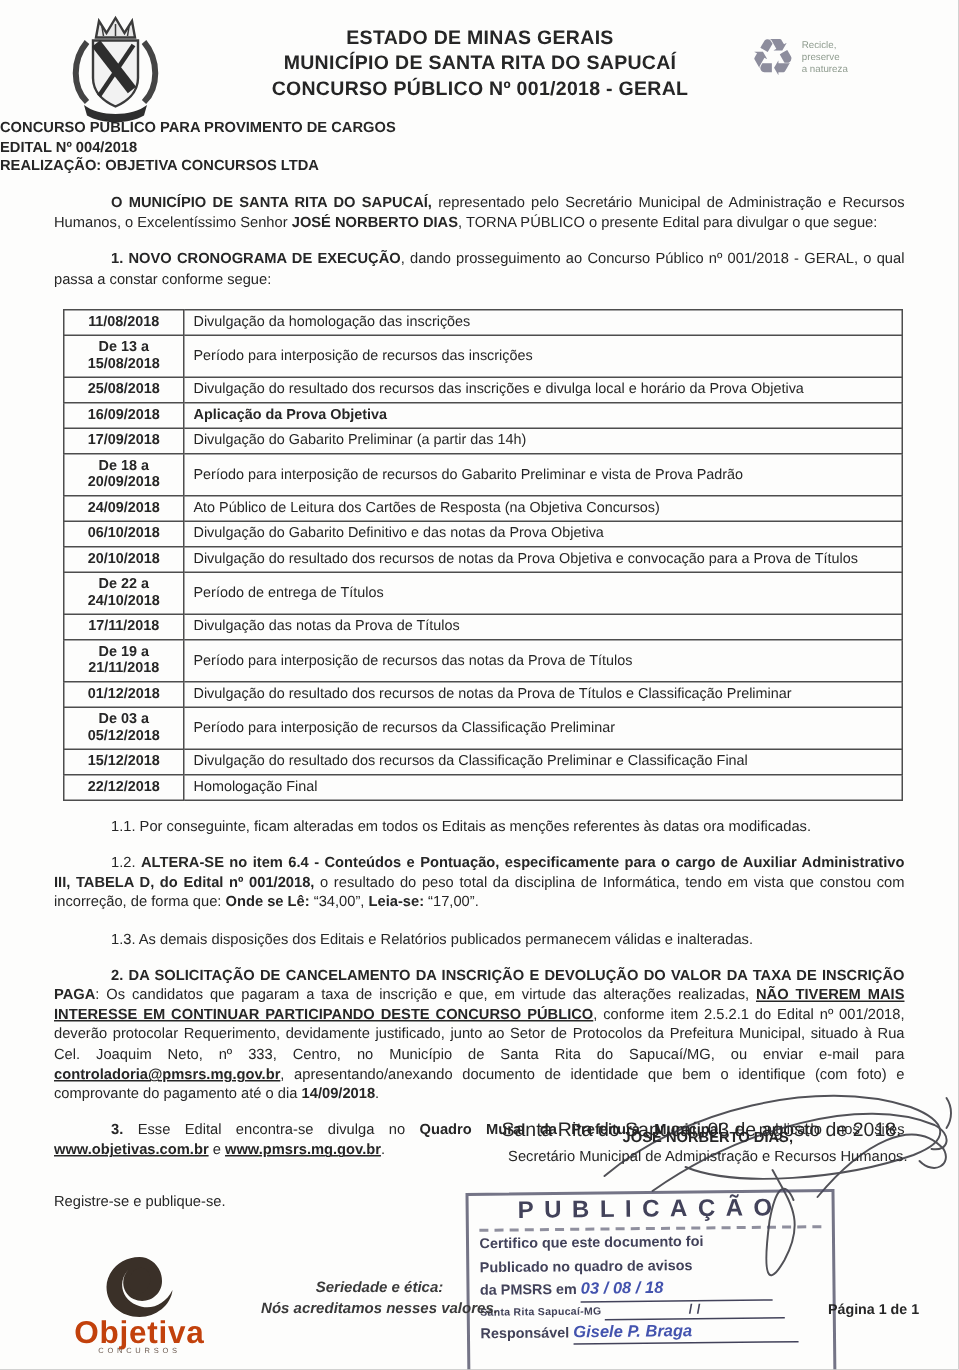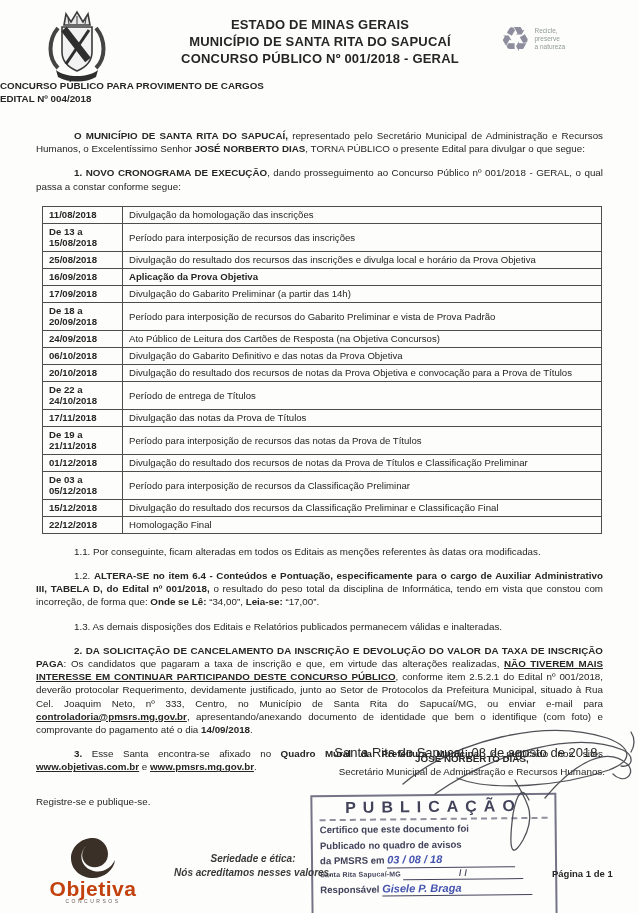--- a/index.html
+++ b/index.html
@@ -24,21 +24,21 @@
   p.doc {
     font-size:9.8px; line-height:13.2px; text-align:justify;
     text-indent:38px; margin-top:11px;
   }
   .b { font-weight:bold; }
   .u { text-decoration:underline; }
   .i { }
   
   table.schedule { border-collapse:collapse; width:560px; margin:13px 0 0 6px; }
   table.schedule td { border:1px solid #4d4d4d; font-size:9.6px; line-height:11px; padding:2.5px 6px; }
-  td.td-date { width:80px; font-weight:bold; white-space:pre-line; }
+  td.td-date { width:80px; text-align:center; font-weight:bold; white-space:pre-line; }
   td.td-desc { }
   tr.row-bold td.td-desc { font-weight:bold; }
   
   .dateline { position:absolute; top:745px; right:38px; font-size:13px; }
   .sig-block { position:absolute; top:752px; right:34px; text-align:center; }
   .sig-name { font-weight:bold; font-size:9.8px; line-height:13px; }
   .sig-role { font-size:9.8px; line-height:13px; }
   .register { position:absolute; top:796px; left:36px; font-size:9.8px; }
   
   .stamp {
@@ -96,20 +96,21 @@
         <span>Recicle,</span><br>
         <span>preserve</span><br>
         <span>a natureza</span>
       </span>
     </div>
   </div>
 
   <div class="subtitle">
     <div>CONCURSO PÚBLICO PARA PROVIMENTO DE CARGOS</div>
     <div>EDITAL Nº 004/2018</div>
+    <div>REALIZAÇÃO: OBJETIVA CONCURSOS LTDA</div>
   </div>
 
   <div class="body-block">
 
     <p class="doc">
       <span class="b">O MUNICÍPIO DE SANTA RITA DO SAPUCAÍ,</span><span> representado pelo Secretário Municipal de Administração e Recursos Humanos, o Excelentíssimo Senhor </span><span class="b">JOSÉ NORBERTO DIAS</span><span>, TORNA PÚBLICO o presente Edital para divulgar o que segue:</span>
     </p>
 
     <p class="doc">
       <span class="b">1. NOVO CRONOGRAMA DE EXECUÇÃO</span><span>, dando prosseguimento ao Concurso Público nº 001/2018 - GERAL, o qual passa a constar conforme segue:</span>
@@ -195,21 +196,21 @@
       <span>1.2. </span><span class="b">ALTERA-SE no item 6.4 - Conteúdos e Pontuação, especificamente para o cargo de Auxiliar Administrativo III, TABELA D, do Edital nº 001/2018,</span><span> o resultado do peso total da disciplina de Informática, tendo em vista que constou com incorreção, de forma que: </span><span class="b">Onde se Lê:</span><span> “34,00”, </span><span class="b">Leia-se:</span><span> “17,00”.</span>
     </p>
 
     <p class="doc">1.3. As demais disposições dos Editais e Relatórios publicados permanecem válidas e inalteradas.</p>
 
     <p class="doc">
       <span class="b">2. DA SOLICITAÇÃO DE CANCELAMENTO DA INSCRIÇÃO E DEVOLUÇÃO DO VALOR DA TAXA DE INSCRIÇÃO PAGA</span><span>: Os candidatos que pagaram a taxa de inscrição e que, em virtude das alterações realizadas, </span><span class="b u">NÃO TIVEREM MAIS INTERESSE EM CONTINUAR PARTICIPANDO DESTE CONCURSO PÚBLICO</span><span>, conforme item 2.5.2.1 do Edital nº 001/2018, deverão protocolar Requerimento, devidamente justificado, junto ao Setor de Protocolos da Prefeitura Municipal, situado à Rua Cel. Joaquim Neto, nº 333, Centro, no Município de Santa Rita do Sapucaí/MG, ou enviar e-mail para </span><span class="b u">controladoria@pmsrs.mg.gov.br</span><span>, apresentando/anexando documento de identidade que bem o identifique (com foto) e comprovante do pagamento até o dia </span><span class="b">14/09/2018</span><span>.</span>
     </p>
 
     <p class="doc">
-      <span class="b">3.</span><span> Esse Santa encontra-se afixado no </span><span class="b">Quadro Mural da Prefeitura Municipal</span><span> e publicado nos </span><span class="i">sites</span><span> </span><span class="b u">www.objetivas.com.br</span><span> e </span><span class="b u">www.pmsrs.mg.gov.br</span><span>.</span>
+      <span class="b">3.</span><span> Esse Edital encontra-se divulga no </span><span class="b">Quadro Mural da Prefeitura Municipal</span><span> e publicado nos </span><span class="i">sites</span><span> </span><span class="b u">www.objetivas.com.br</span><span> e </span><span class="b u">www.pmsrs.mg.gov.br</span><span>.</span>
     </p>
   </div>
 
   <div class="dateline">Santa Rita do Sapucaí, 03 de agosto de 2018.</div>
 
   <div class="sig-block">
     <div class="sig-name">JOSÉ NORBERTO DIAS,</div>
     <div class="sig-role">Secretário Municipal de Administração e Recursos Humanos.</div>
   </div>
 

